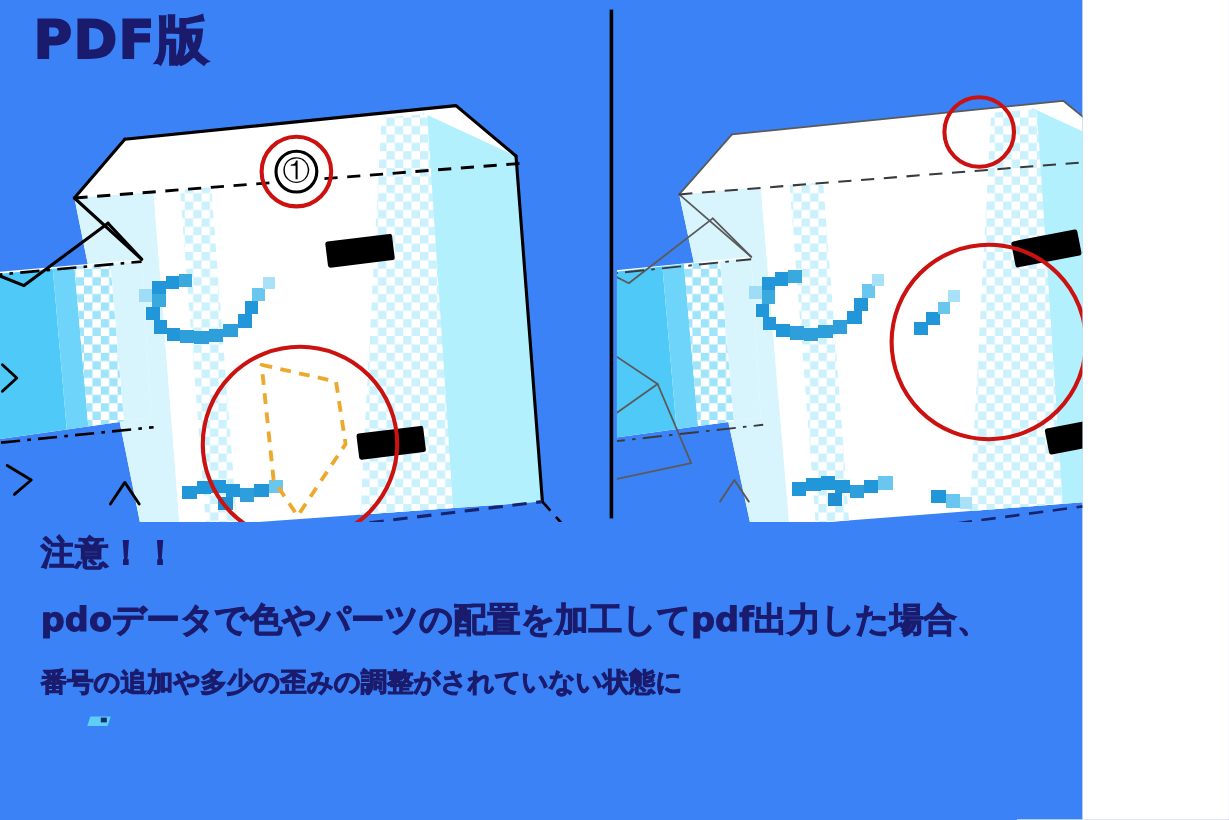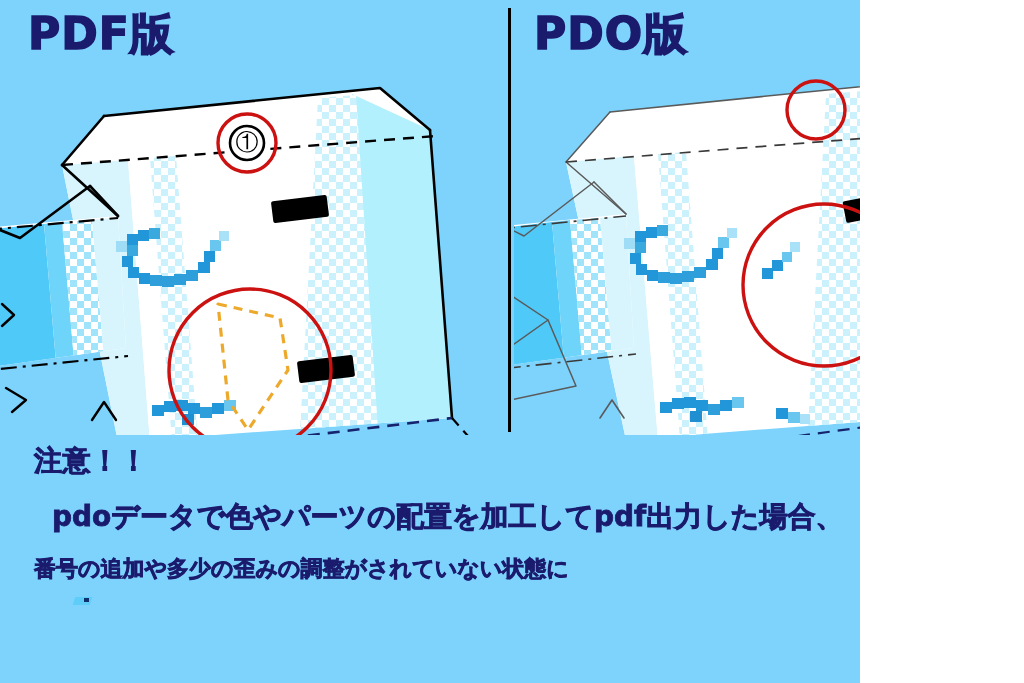--- a/index.html
+++ b/index.html
@@ -8,22 +8,23 @@
     padding: 0;
     background: #ffffff;
   }
   body {
     font-family: "Liberation Sans", "DejaVu Sans", sans-serif;
   }
   #stage {
     position: relative;
     width: 860px;
     height: 683px;
-    background: #7dd3fc;
+    background: #3b82f6;
     overflow: hidden;
+    padding-left: 42px;
   }
 
   
   .panel-title {
     position: absolute;
     font-family: "DejaVu Sans", "Liberation Sans", sans-serif;
     font-weight: 700;
     font-size: 44px;
     letter-spacing: 1px;
     color: #1b1b6e;
@@ -69,21 +70,21 @@
     left: 34px;
     color: #1b1b6e;
     font-family: "DejaVu Sans", "Liberation Sans", sans-serif;
     font-weight: 700;
     font-size: 27px;
     letter-spacing: 0.5px;
     white-space: nowrap;
     -webkit-text-stroke: 0.8px #1b1b6e;
   }
   #cap-0 { top: 10px;  font-size: 28px; }
-  #cap-1 { top: 66px;  font-size: 28px; letter-spacing: 0px; margin-left: 18px; }
+  #cap-1 { top: 66px;  font-size: 28px; letter-spacing: 0px; }
   #cap-2 { top: 122px; font-size: 22px; letter-spacing: 0px; }
   #cap-3 { top: 190px; font-size: 28px; letter-spacing: 0px; }
 
   #stray-mark {
     position: absolute;
     left: 74px;
     top: 597px;
     width: 17px;
     height: 8px;
     background: #5ecdf7;
@@ -98,21 +99,20 @@
     background: #10306b;
   }
 </style>
 </head>
 <body>
 
 <div id="stage">
 
   <div class="panel-title" id="title-pdf">PDF版</div>
 
-  <div class="panel-title" id="title-pdo">PDO版</div>
 
   <div id="divider"></div>
 
   <div class="art-panel" id="panel-pdf">
     <svg class="art-svg" viewBox="0 0 508 365" preserveAspectRatio="none">
       <defs>
 
         <pattern id="checkA" width="14" height="14" patternUnits="userSpaceOnUse">
           <rect width="14" height="14" fill="#ffffff"></rect>
           <rect width="7" height="7" fill="#cbf1fd"></rect>

